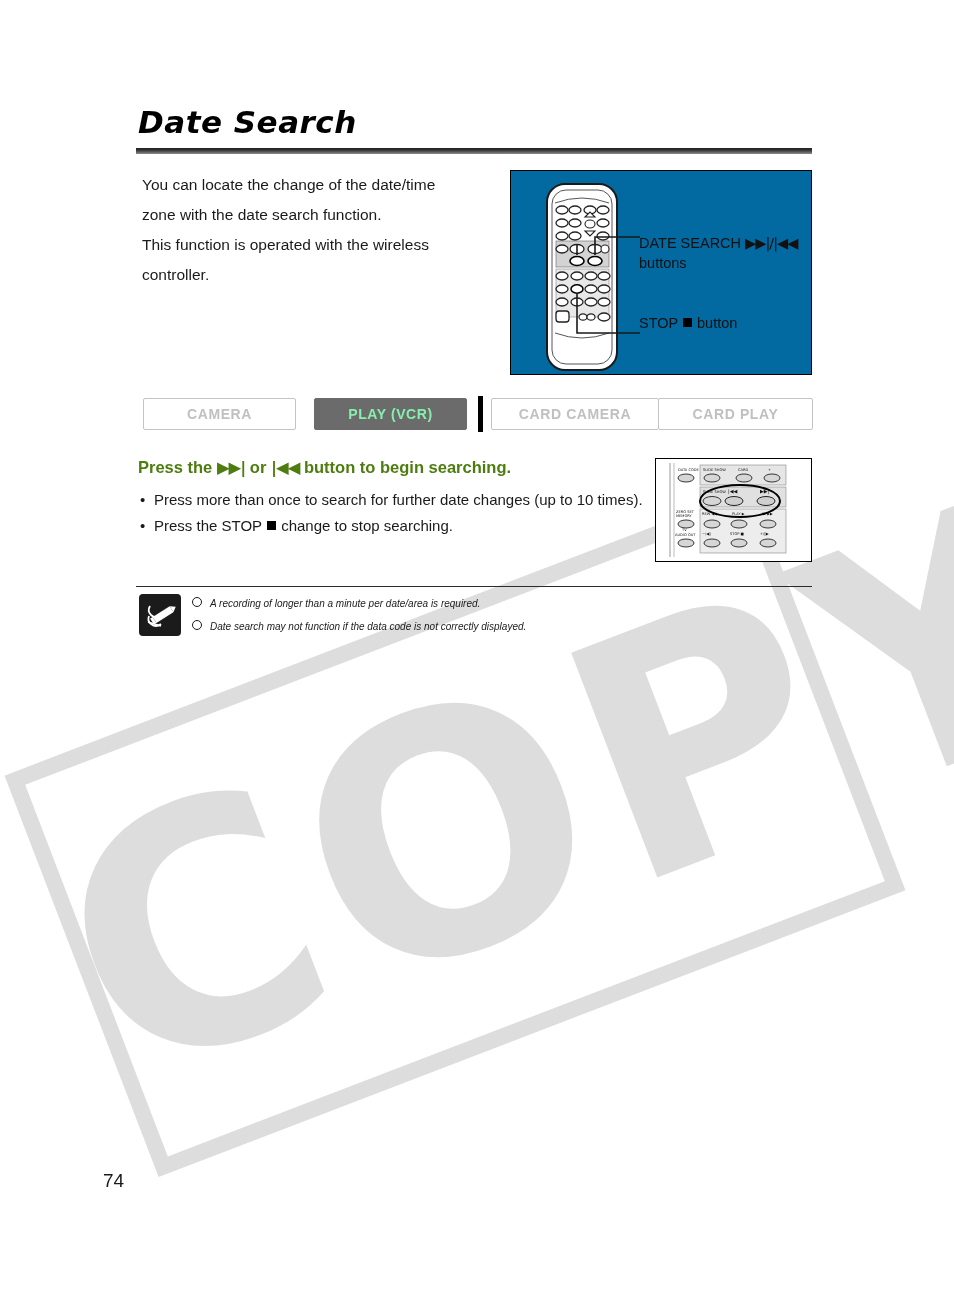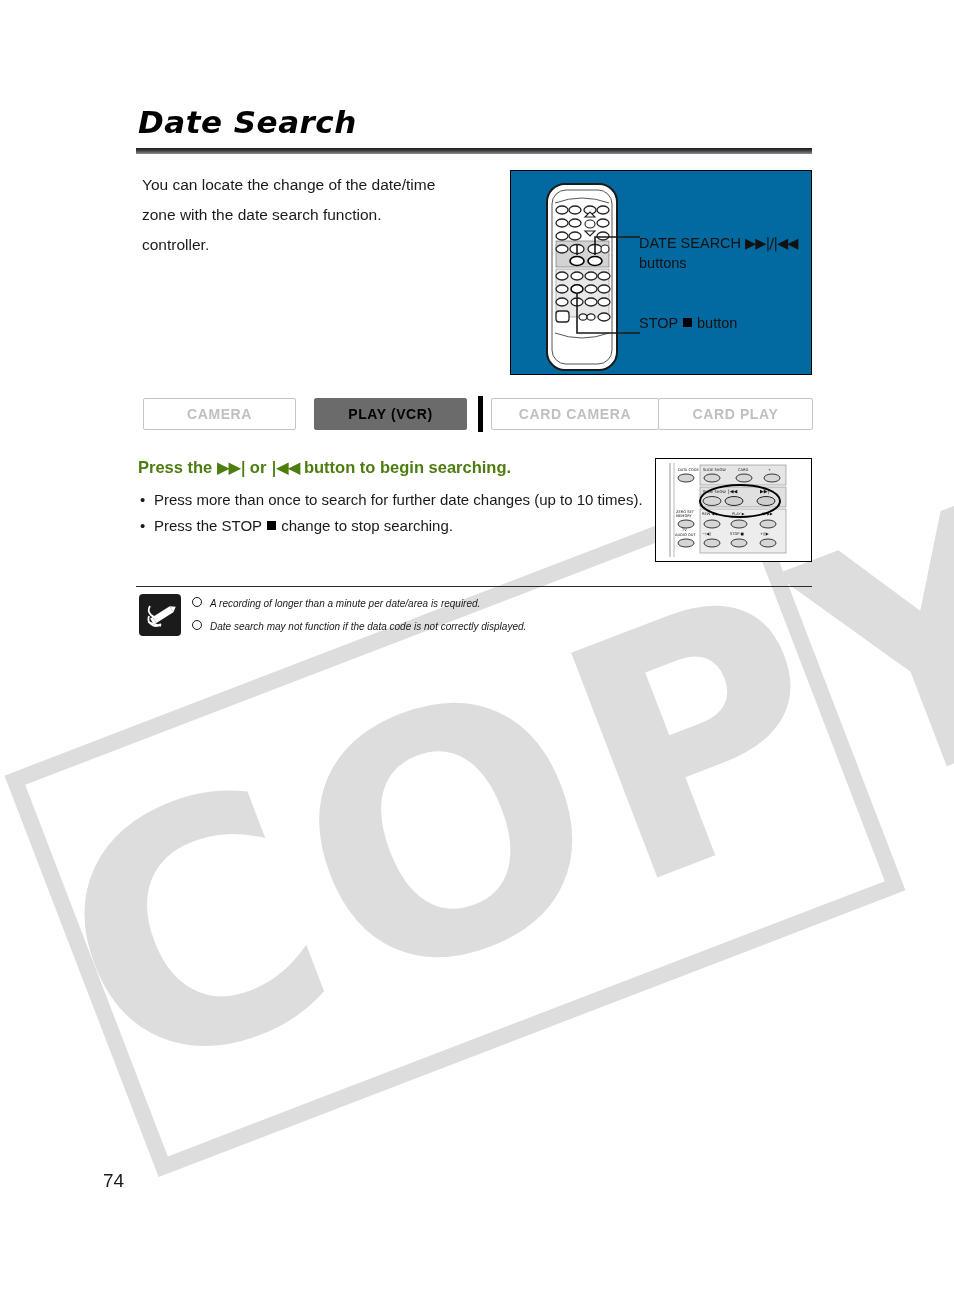--- a/index.html
+++ b/index.html
@@ -153,21 +153,21 @@
     letter-spacing: 0.6px;
   }
   .mode-tab.off {
     border: 1.6px solid #c4c4c4;
     color: #c0c0c0;
     background: #ffffff;
   }
   .mode-tab.on {
     border: 1.6px solid #6b6b6b;
     background: #6b6b6b;
-    color: #000000;
+    color: #86efac;
   }
   .tab-0 { left: 0px;   width: 153px; }
   .tab-1 { left: 171px; width: 153px; }
   .tab-2 { left: 348px; width: 168px; }
   .tab-3 { left: 515px; width: 155px; }
   .mode-divider {
     position: absolute;
     left: 335px;
     top: -2px;
     width: 5px;
@@ -281,20 +281,21 @@
   </div>
 
   <div class="content">
 
     <div class="page-title">Date Search</div>
     <div class="title-rule"></div>
 
     <div class="intro">
       <p>You can locate the change of the date/time</p>
       <p>zone with the date search function.</p>
+      <p>This function is operated with the wireless</p>
       <p>controller.</p>
     </div>
 
     <div class="figure-box">
 
       <div class="remote-wrap">
         <svg width="110" height="192" viewBox="0 0 110 192">
 
           <rect x="12" y="3" width="70" height="186" rx="18" ry="18" fill="#ffffff" stroke="#1a1a1a" stroke-width="2"></rect>
           <rect x="17" y="9" width="60" height="174" rx="14" ry="14" fill="#ffffff" stroke="#555555" stroke-width="1"></rect>

